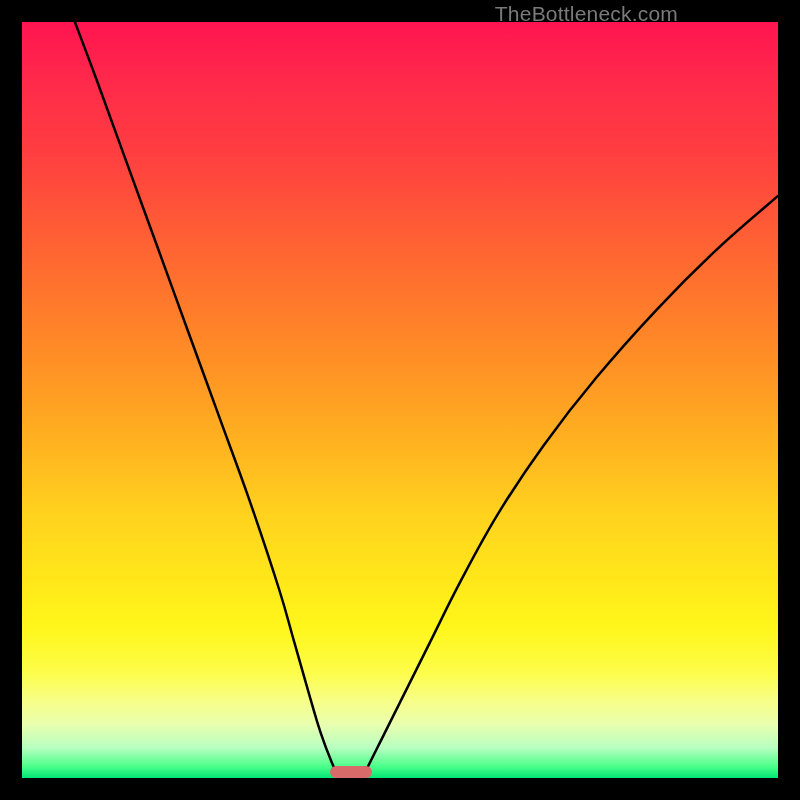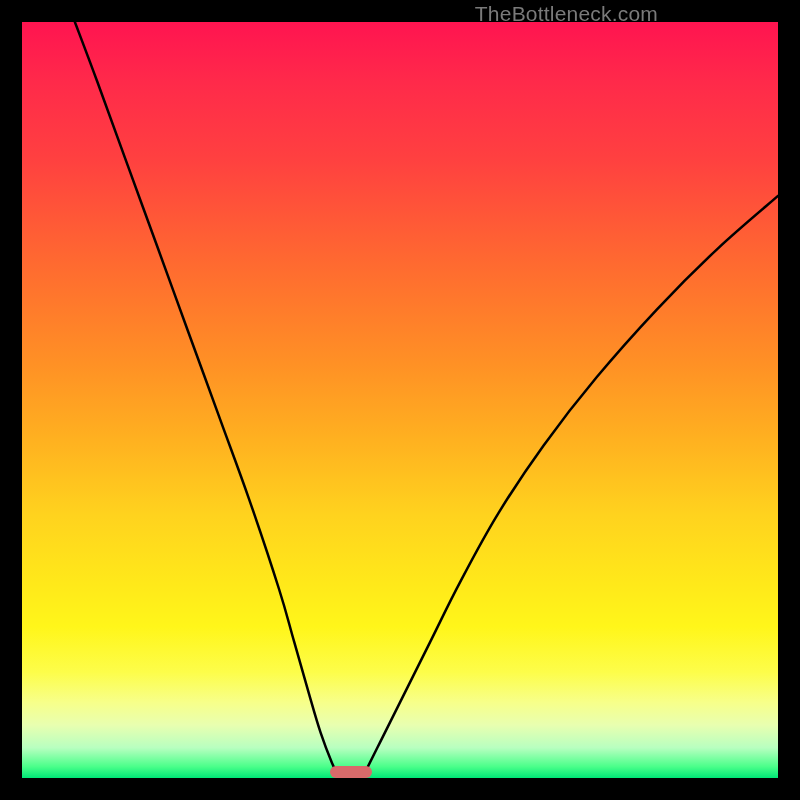--- a/index.html
+++ b/index.html
@@ -9,20 +9,21 @@
     height: 800px;
     background: #000;
     font-family: Arial, Helvetica, sans-serif;
     overflow: hidden;
   }
   .frame {
     position: relative;
     width: 668px;
     height: 800px;
     background: #000;
+    padding-left: 20px;
   }
   .plot {
     position: absolute;
     left: 22px;
     top: 22px;
     width: 756px;
     height: 756px;
   }
   .gradient {
     position: absolute;

